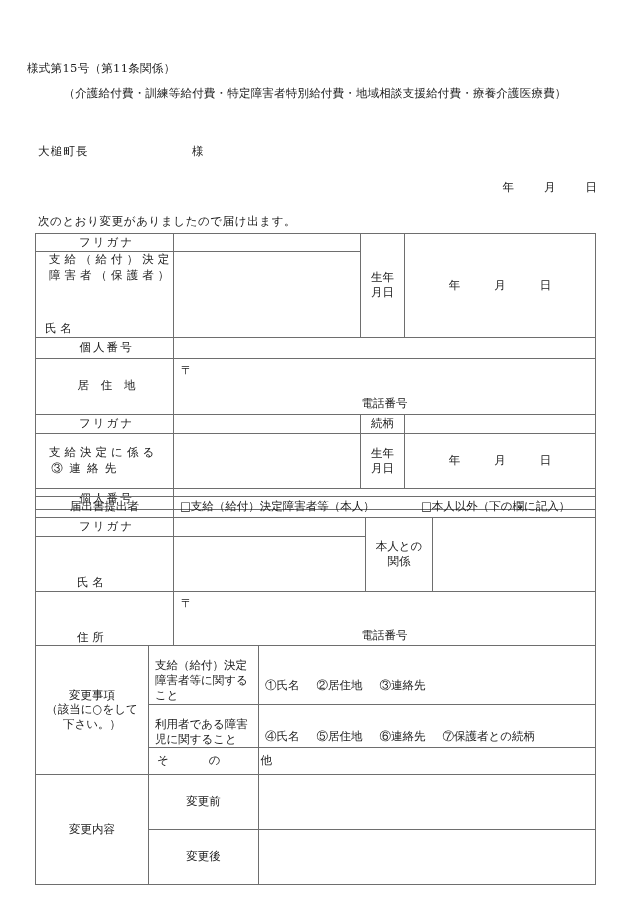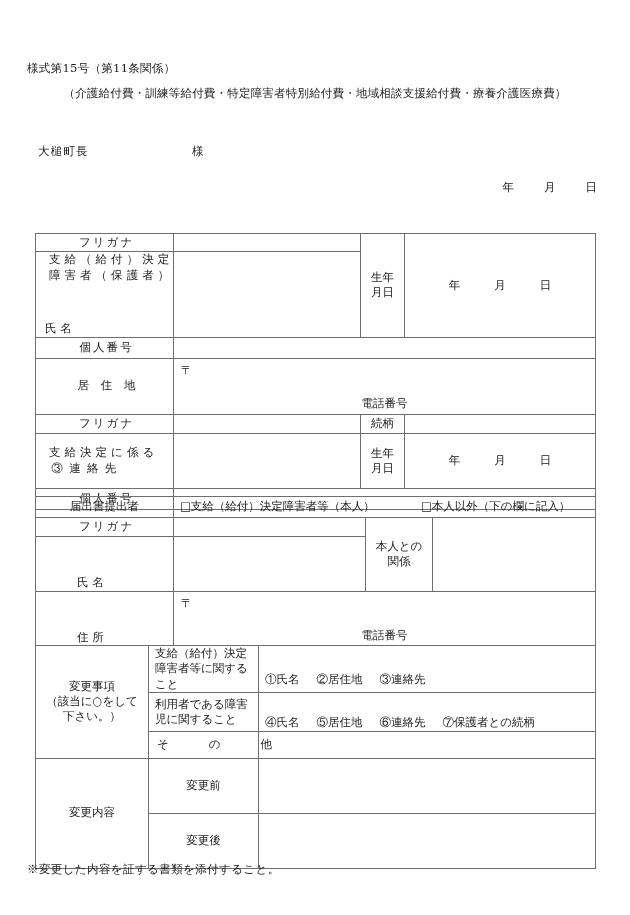--- a/index.html
+++ b/index.html
@@ -203,37 +203,39 @@
     white-space: nowrap;
   }
 
   .wrap-block {
     display: block;
     text-align: left;
     padding-left: 6px;
     padding-right: 4px;
     white-space: normal;
     line-height: 1.32;
+    margin-top: 12px;
   }
 </style>
 </head>
 <body>
 
 <div class="page">
 
   <div class="form-no">様式第15号（第11条関係）</div>
   <div class="title-main">（介護給付費・訓練等給付費・特定障害者特別給付費・地域相談支援給付費・療養介護医療費）</div>
 
   <div class="addressee">大槌町長</div>
   <div class="addressee-honorific">様</div>
 
   <div class="date-line">
     <span class="ym">年</span><span class="md">月</span><span>日</span>
   </div>
 
+  <div class="lead">次のとおり変更がありましたので届け出ます。</div>
 
   <table class="form" style="left:35px; top:233px; width:560px;">
     <colgroup>
       <col style="width:138px">
       <col style="width:187px">
       <col style="width:44px">
       <col style="width:191px">
     </colgroup>
     <tbody>
 
@@ -431,15 +433,14 @@
       </tr>
       <tr>
         <td style="height:54px;">
           <span class="cell-inner">変更後</span>
         </td>
         <td></td>
       </tr>
     </tbody>
   </table>
 
-  <div class="note">※変更した内容を証する書類を添付すること。</div>
 
 </div>
 
 </body></html>

